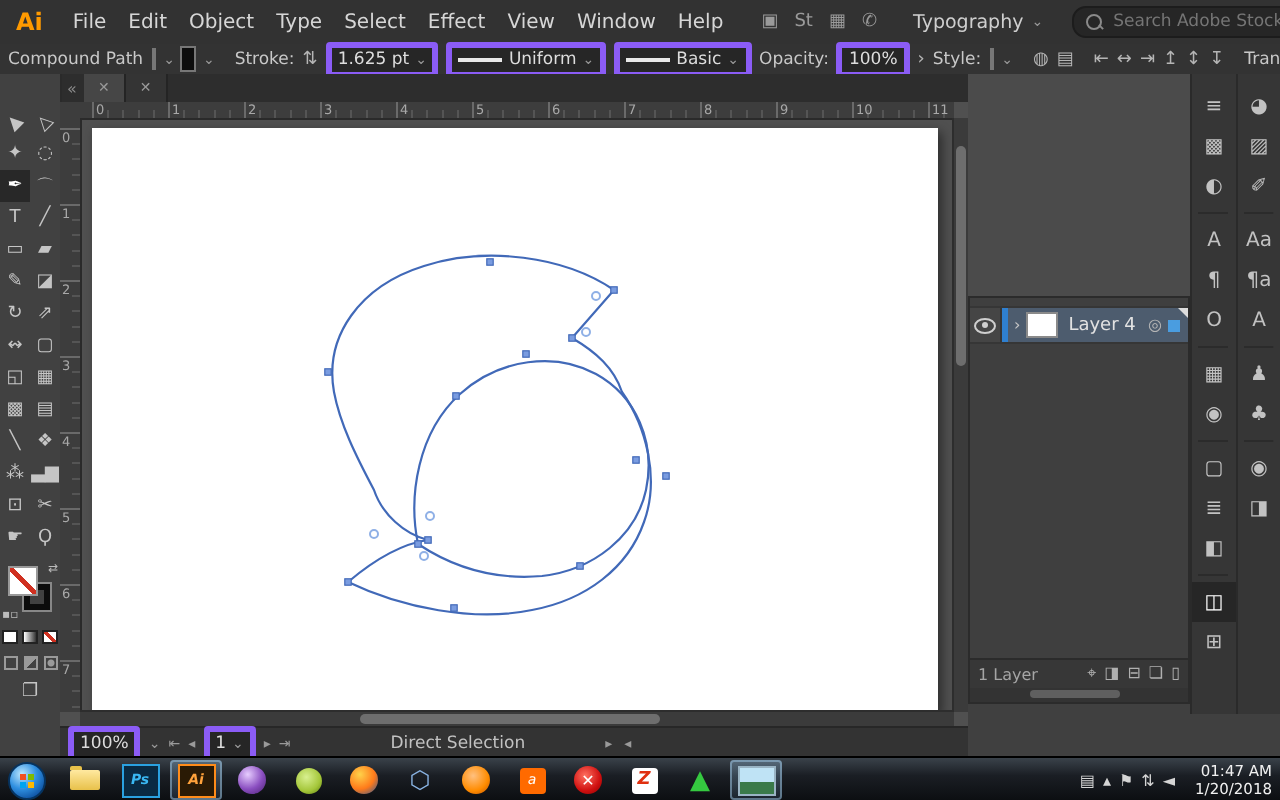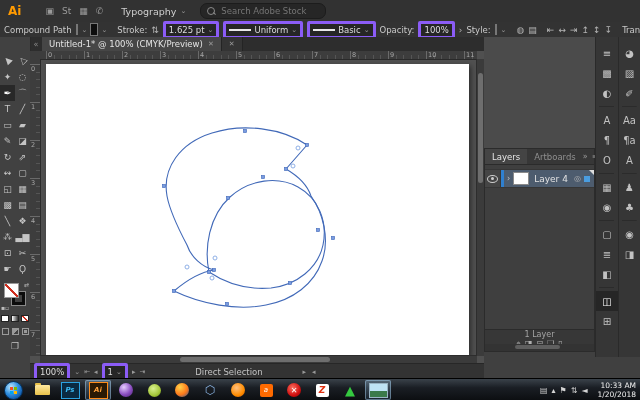--- a/index.html
+++ b/index.html
@@ -104,21 +104,21 @@
   .eye{width:9px;height:6px;border:1px solid #cfcfcf;border-radius:50%;position:relative;}
   .eye::after{content:"";position:absolute;left:2.5px;top:1px;width:3px;height:3px;border-radius:50%;background:#cfcfcf;}
   .lr-bar{width:3px;height:100%;background:#2f80d0;}
   .lr-exp{font-size:8px;color:#c5c5c5;margin:0 3px;}
   .lr-thumb{width:14px;height:11px;background:#fff;border:1px solid #8a8a8a;}
   .lr-name{margin-left:5px;font-size:9px;color:#e2e2e2;flex:1;}
   .lr-target{font-size:8px;color:#b5b5b5;margin-right:3px;}
   .lr-sel{width:6px;height:6px;background:#4a9de0;margin-right:4px;}
   .lr-corner{position:absolute;right:0;top:0;width:0;height:0;border-top:5px solid #ddd;border-left:5px solid transparent;}
   .panel-footer{position:absolute;left:0;bottom:7px;width:100%;height:15px;background:#373737;border-top:1px solid #2b2b2b;
-                display:flex;align-items:center;padding:0 4px;box-sizing:border-box;flex-direction:column;}
+                display:flex;align-items:center;padding:0 4px;box-sizing:border-box;}
   .pf-count{font-size:8px;color:#a5a5a5;flex:1;}
   .pf-icons{display:flex;gap:4px;font-size:8px;color:#b0b0b0;}
   .panel-scroll{position:absolute;left:0;bottom:0;width:100%;height:7px;background:#333;}
   .panel-scroll .thumb{position:absolute;left:30px;top:1px;width:45px;height:4px;background:#5f5f5f;border-radius:2px;}
   .strip{position:absolute;top:0;height:320px;background:#363636;border-left:1px solid #2a2a2a;
          display:flex;flex-direction:column;align-items:center;padding-top:6px;box-sizing:border-box;}
   .strip-inner{left:111px;width:23px;}
   .strip-outer{left:134px;width:22px;}
   .dock-icon{width:100%;height:20px;display:flex;align-items:center;justify-content:center;font-size:10px;color:#c2c2c2;}
   .dock-icon.sep{height:7px;font-size:0;background:linear-gradient(#2b2b2b,#2b2b2b) center/70% 1px no-repeat;}
@@ -153,20 +153,31 @@
   .tray-icon{font-size:8px;color:#d5d5d5;}
   .clock{text-align:right;color:#f0f0f0;font-size:7.5px;line-height:9px;padding-left:6px;}
 </style>
 </head>
 <body>
 
 <div class="app">
 
   <div class="menubar abs">
     <span class="ai-logo">Ai</span>
+    <div class="menu-items">
+        <span class="menu-item">File</span>
+        <span class="menu-item">Edit</span>
+        <span class="menu-item">Object</span>
+        <span class="menu-item">Type</span>
+        <span class="menu-item">Select</span>
+        <span class="menu-item">Effect</span>
+        <span class="menu-item">View</span>
+        <span class="menu-item">Window</span>
+        <span class="menu-item">Help</span>
+      </div>
     <div class="bar-icons">
         <span class="bar-icon">▣</span>
         <span class="bar-icon">St</span>
         <span class="bar-icon">▦</span>
         <span class="bar-icon">✆</span>
       </div>
     <div class="workspace">
       <span>Typography</span>
       <span class="caret">⌄</span>
     </div>
@@ -223,21 +234,20 @@
         <span class="cb-icon">↧</span>
       </span>
     <span class="cb-sep"></span>
     <span>Transform</span>
 
   </div>
 
   <div class="tabbar abs">
     <span class="tbar-chev">«</span>
     <span class="tab active">
-      <span>Untitled-1* @ 100% (CMYK/Preview)</span>
       <span class="x">✕</span>
     </span>
     <span class="tab inactive">
       <span class="x">✕</span>
     </span>
   </div>
 
   <div class="toolbar abs">
     <div class="tools">
         <span class="tool cursor">▶</span>
@@ -363,28 +373,20 @@
     <span class="status-end">
         <span class="nav-ic">▸</span>
         <span class="nav-ic">◂</span>
       </span>
   </div>
 
   <div class="dock abs">
     <div class="dock-top abs"></div>
 
     <div class="panel abs">
-      <div class="panel-tabs">
-        <span class="ptab active">Layers</span>
-        <span class="ptab inactive">Artboards</span>
-        <span class="ptabs-right">
-          <span>»</span>
-          <span>≡</span>
-        </span>
-      </div>
       <div class="layer-row">
         <span class="eye-cell">
             <span class="eye"></span>
           </span>
         <span class="lr-bar"></span>
         <span class="lr-exp">›</span>
         <span class="lr-thumb"></span>
         <span class="lr-name">Layer 4</span>
         <span class="lr-target">◎</span>
         <span class="lr-sel"></span>
@@ -493,19 +495,19 @@
       </span>
     <span class="tray">
       <span style="display:flex;gap:4px">
           <span class="tray-icon">▤</span>
           <span class="tray-icon">▴</span>
           <span class="tray-icon">⚑</span>
           <span class="tray-icon">⇅</span>
           <span class="tray-icon">◄</span>
         </span>
       <span class="clock">
-        <div>10:33 AM</div>
+        <div>01:47 AM</div>
         <div>1/20/2018</div>
       </span>
     </span>
   </div>
 
 </div>
 
 </body></html>

